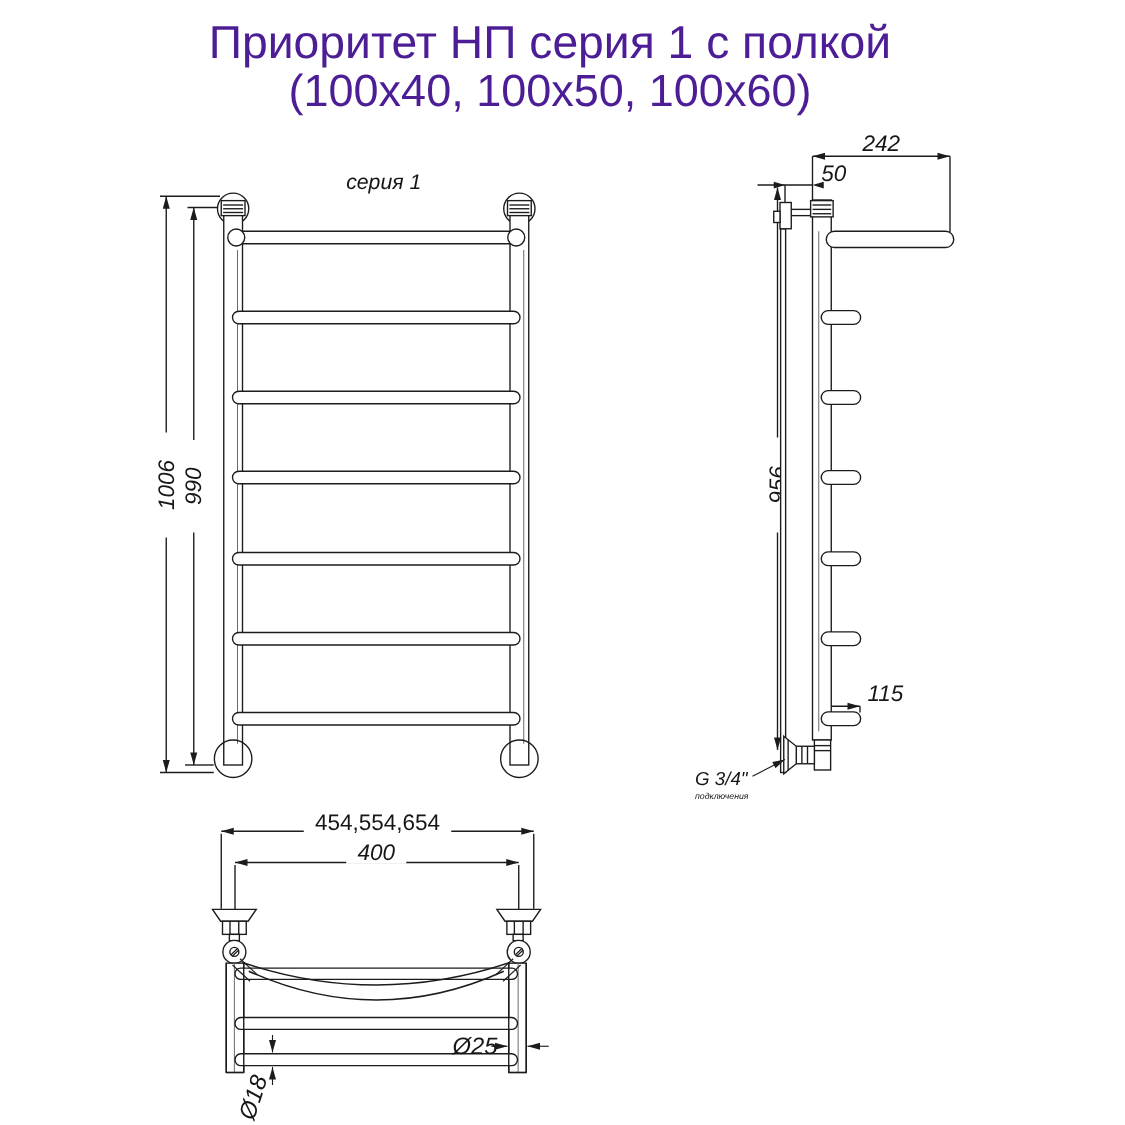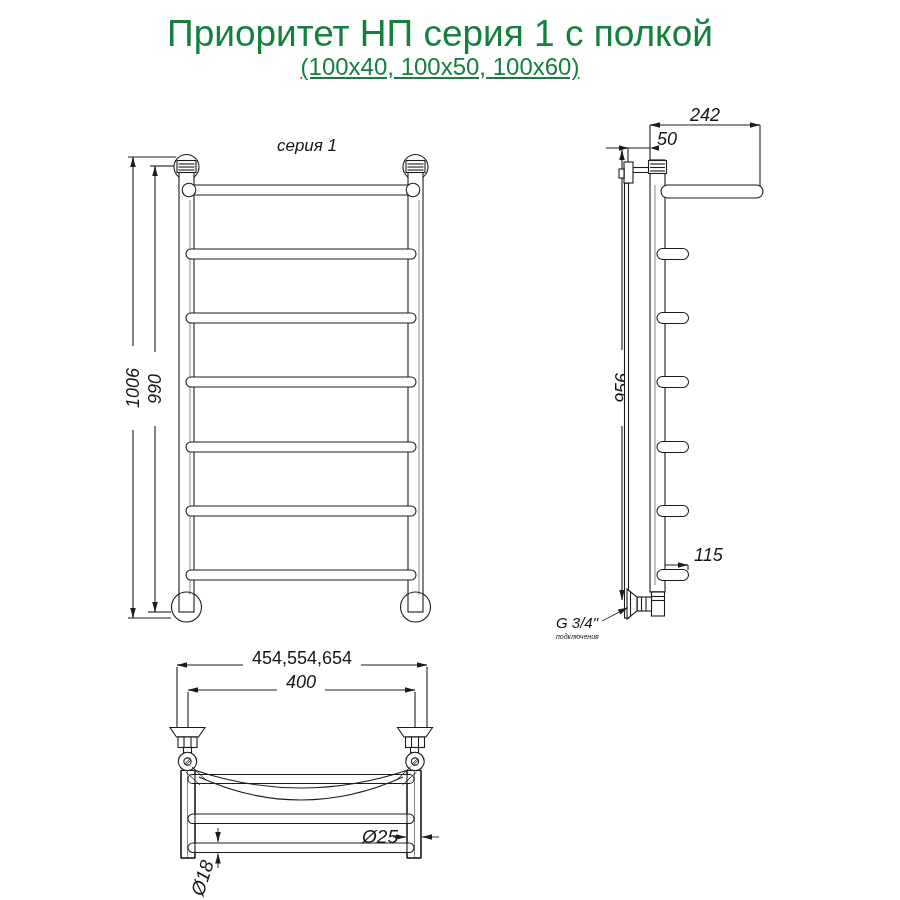--- a/index.html
+++ b/index.html
@@ -1,20 +1,20 @@
 <!DOCTYPE html>
 <html><head>
 <meta charset="utf-8">
 <style>
   html,body{margin:0;padding:0;background:#ffffff;}
   .canvas{position:relative;width:900px;height:900px;background:#ffffff;overflow:hidden;
           font-family:"Liberation Sans", sans-serif;color:#151515;}
   .title-block{position:absolute;left:0;top:14px;width:880px;text-align:center;
-               font-size:37px;line-height:1.08;color:#15803d;letter-spacing:0px;}
-  .title-block .t2{font-size:24px;text-decoration:underline;}
+               font-size:37px;line-height:1.08;color:#4c1d95;letter-spacing:0px;}
+  .title-block .t2{font-size:36px;}
   svg{position:absolute;left:0;top:0;}
   svg line, svg path, svg rect, svg circle, svg polygon, svg polyline{
      stroke:#1c1c1c; stroke-width:1.1; fill:none;}
   svg .thin{stroke-width:0.9;}
   svg .w{fill:#ffffff;}
   svg .mask{fill:#ffffff;stroke:none;}
   svg .arrfill{fill:#1c1c1c;stroke:none;}
   svg text{stroke:none;fill:#161616;font-family:"Liberation Sans", sans-serif;}
   svg .dim{font-size:18px;font-style:italic;}
   svg .dimu{font-size:18px;font-style:normal;}

